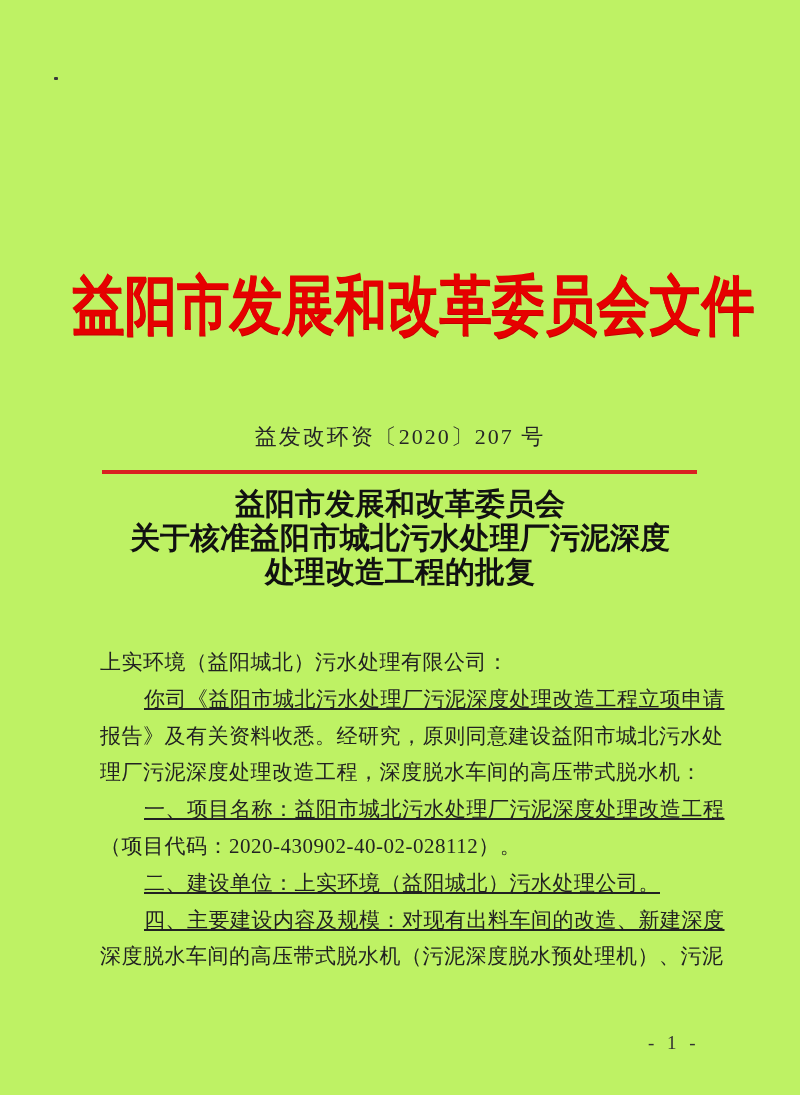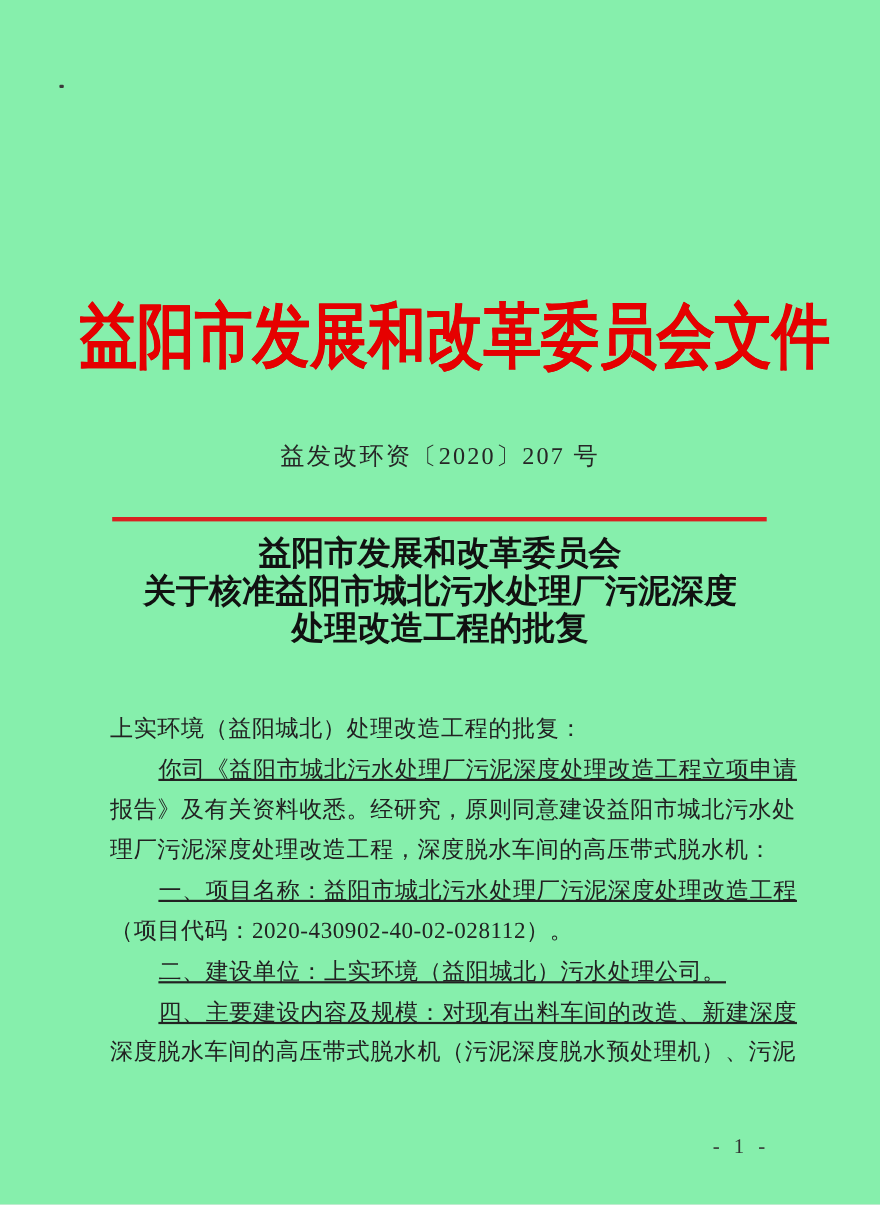--- a/index.html
+++ b/index.html
@@ -6,21 +6,21 @@
     margin: 0;
     padding: 0;
     background: #e9e9e9;
     font-family: "Liberation Serif", "DejaVu Serif", serif;
   }
   .page {
     position: relative;
     width: 800px;
     height: 1095px;
     margin: 0 auto;
-    background: #86efac;
+    background: #bef264;
     overflow: hidden;
     color: #1c1c1c;
   }
   .speck {
     position: absolute;
     left: 54px;
     top: 77px;
     width: 4px;
     height: 3px;
     background: #3a3a3a;
@@ -36,21 +36,21 @@
     line-height: 96px;
     font-weight: bold;
     color: #e60000;
     transform: scaleX(0.82);
     transform-origin: 50% 50%;
     white-space: nowrap;
     text-shadow: 0.5px 0.5px 0 #c40000;
   }
   .doc-number {
     position: absolute;
-    top: 400px;
+    top: 422px;
     left: 0;
     width: 100%;
     text-align: center;
     font-size: 22px;
     letter-spacing: 2px;
     color: #262626;
     white-space: nowrap;
   }
   .divider {
     position: absolute;
@@ -106,21 +106,21 @@
 
   <div class="divider"></div>
 
   <div class="title-block">
     <div class="title-line">益阳市发展和改革委员会</div>
     <div class="title-line">关于核准益阳市城北污水处理厂污泥深度</div>
     <div class="title-line">处理改造工程的批复</div>
   </div>
 
   <div class="body-block">
-    <div class="body-line">上实环境（益阳城北）处理改造工程的批复：</div>
+    <div class="body-line">上实环境（益阳城北）污水处理有限公司：</div>
     <div class="body-line indent">你司《益阳市城北污水处理厂污泥深度处理改造工程立项申请</div>
     <div class="body-line">报告》及有关资料收悉。经研究，原则同意建设益阳市城北污水处</div>
     <div class="body-line">理厂污泥深度处理改造工程，深度脱水车间的高压带式脱水机：</div>
     <div class="body-line indent">一、项目名称：益阳市城北污水处理厂污泥深度处理改造工程</div>
     <div class="body-line">（项目代码：2020-430902-40-02-028112）。</div>
     <div class="body-line indent">二、建设单位：上实环境（益阳城北）污水处理公司。</div>
     <div class="body-line indent">四、主要建设内容及规模：对现有出料车间的改造、新建深度</div>
     <div class="body-line">深度脱水车间的高压带式脱水机（污泥深度脱水预处理机）、污泥</div>
   </div>
 

